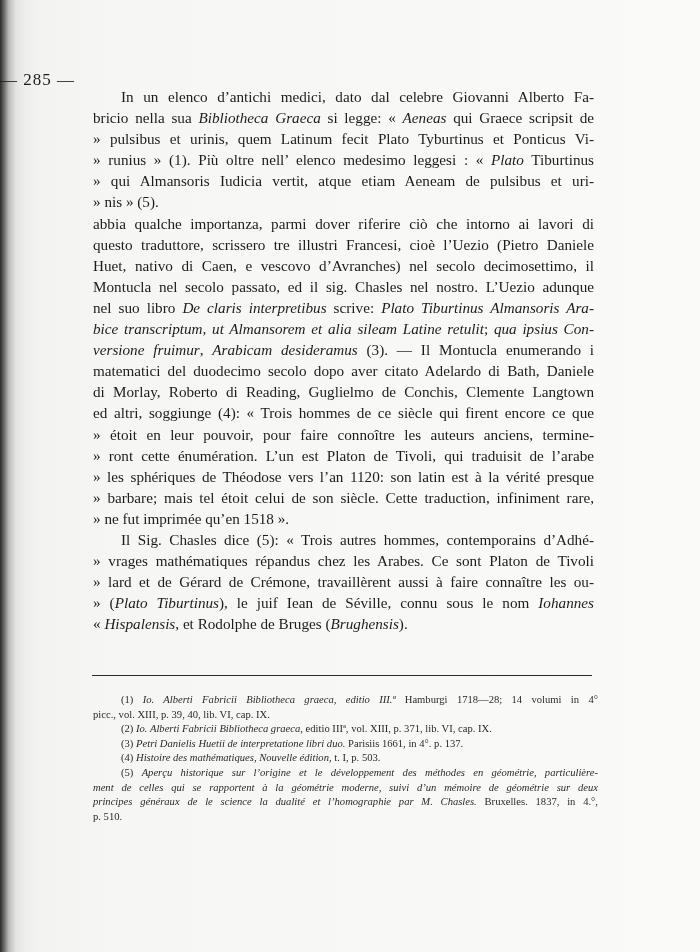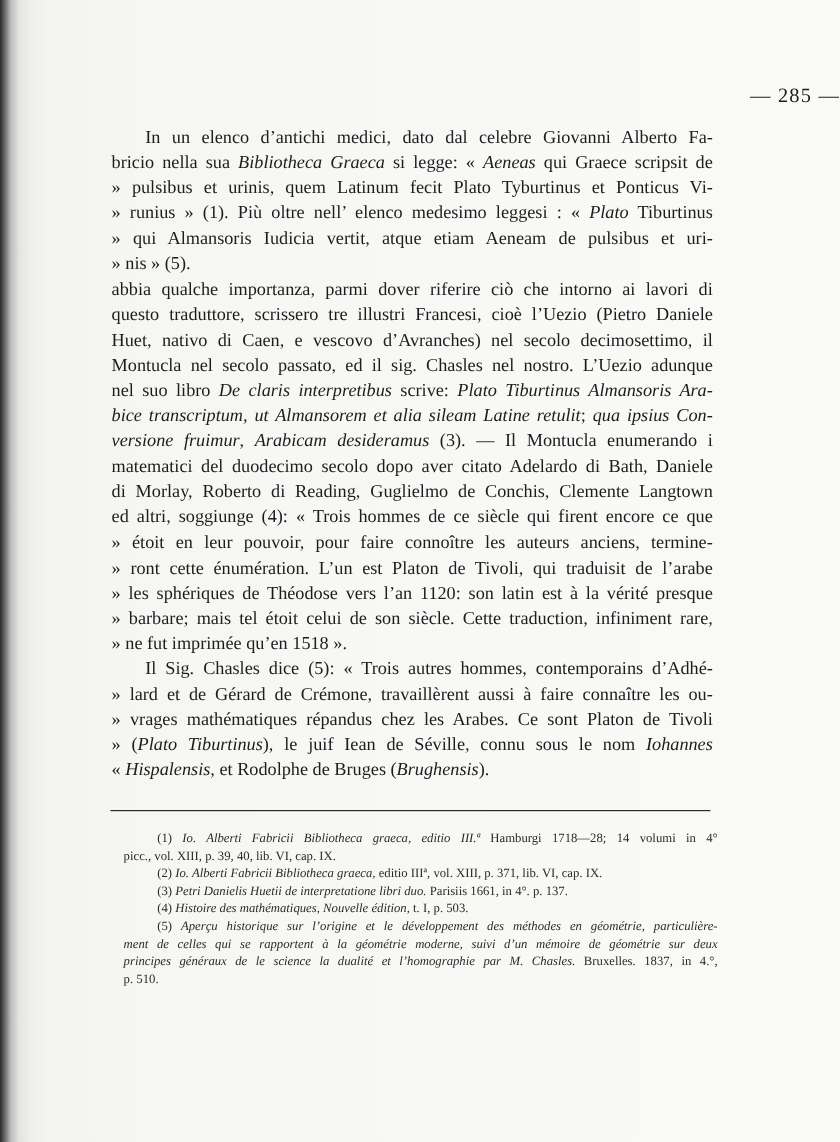--- a/index.html
+++ b/index.html
@@ -10,42 +10,42 @@
       font-family: "Liberation Serif", "DejaVu Serif", serif;
       color: #1c1c1c;
     }
     .page {
       position: absolute; inset: 0;
       background:
         linear-gradient(to right, #2a2a2a 0px, #6a6a6a 4px, #bdbdbb 9px, #e4e4e2 16px, #efefed 26px, #f3f3f1 40px, #f6f6f4 120px, #fafaf9 100%);
     }
     .page-number {
       position: absolute; top: 70px; left: 0; width: 700px;
-      text-align: right; font-size: 17px; letter-spacing: 1px;
+      text-align: left; font-size: 17px; letter-spacing: 1px;
     }
     .body-text {
-      position: absolute; top: 104px; left: 93px; width: 501px;
+      position: absolute; top: 86px; left: 93px; width: 501px;
       font-size: 15.2px; line-height: 21.1px;
     }
     .line {
       display: block; white-space: nowrap; height: 21.1px;
       text-align: justify; text-align-last: justify;
     }
     .line.last { text-align-last: left; }
     .line.indent { padding-left: 28px; }
     i { font-style: italic; }
     .rule {
       position: absolute; top: 675px; left: 92px; width: 500px; height: 0;
       border-top: 1.6px solid #2a2a2a;
     }
     .footnotes {
       position: absolute; top: 693px; left: 93px; width: 505px;
       font-size: 10.6px; line-height: 14.6px; color: #2a2a2a;
     }
-    .fn-line { display: block; white-space: nowrap; height: 14.6px; text-align: justify; text-align-last: justify; margin-left: 10px; }
+    .fn-line { display: block; white-space: nowrap; height: 14.6px; text-align: justify; text-align-last: justify; }
     .fn-line.last { text-align-last: left; }
     .fn-line.indent { padding-left: 28px; }
   </style>
 </head>
 <body>
 
 <div class="page">
   <div class="page-number">— 285 —</div>
 
   <div class="body-text" id="body-text">
@@ -69,22 +69,22 @@
         <span class="line"><span>di Morlay, Roberto di Reading, Guglielmo de Conchis, Clemente Langtown</span></span>
         <span class="line"><span>ed altri, soggiunge (4): « Trois hommes de ce siècle qui firent encore ce que</span></span>
         <span class="line"><span>» étoit en leur pouvoir, pour faire connoître les auteurs anciens, termine-</span></span>
         <span class="line"><span>» ront cette énumération. L’un est Platon de Tivoli, qui traduisit de l’arabe</span></span>
         <span class="line"><span>» les sphériques de Théodose vers l’an 1120: son latin est à la vérité presque</span></span>
         <span class="line"><span>» barbare; mais tel étoit celui de son siècle. Cette traduction, infiniment rare,</span></span>
         <span class="line last"><span>» ne fut imprimée qu’en 1518 ».</span></span>
       </div>
       <div>
         <span class="line indent"><span>Il Sig. Chasles dice (5): « Trois autres hommes, contemporains d’Adhé-</span></span>
+        <span class="line"><span>» vrages mathématiques répandus chez les Arabes. Ce sont Platon de Tivoli</span></span>
         <span class="line"><span>» lard et de Gérard de Crémone, travaillèrent aussi à faire connaître les ou-</span></span>
-        <span class="line"><span>» vrages mathématiques répandus chez les Arabes. Ce sont Platon de Tivoli</span></span>
         <span class="line"><span>» (</span><i>Plato Tiburtinus</i><span>), le juif Iean de Séville, connu sous le nom </span><i>Iohannes</i></span>
         <span class="line last"><span>« </span><i>Hispalensis</i><span>, et Rodolphe de Bruges (</span><i>Brughensis</i><span>).</span></span>
       </div>
     </div>
 
   <div class="rule"></div>
 
   <div class="footnotes" id="footnotes">
       <div>
         <span class="fn-line indent"><span>(1) </span><i>Io. Alberti Fabricii Bibliotheca graeca, editio III.ª</i><span> Hamburgi 1718—28; 14 volumi in 4°</span></span>

